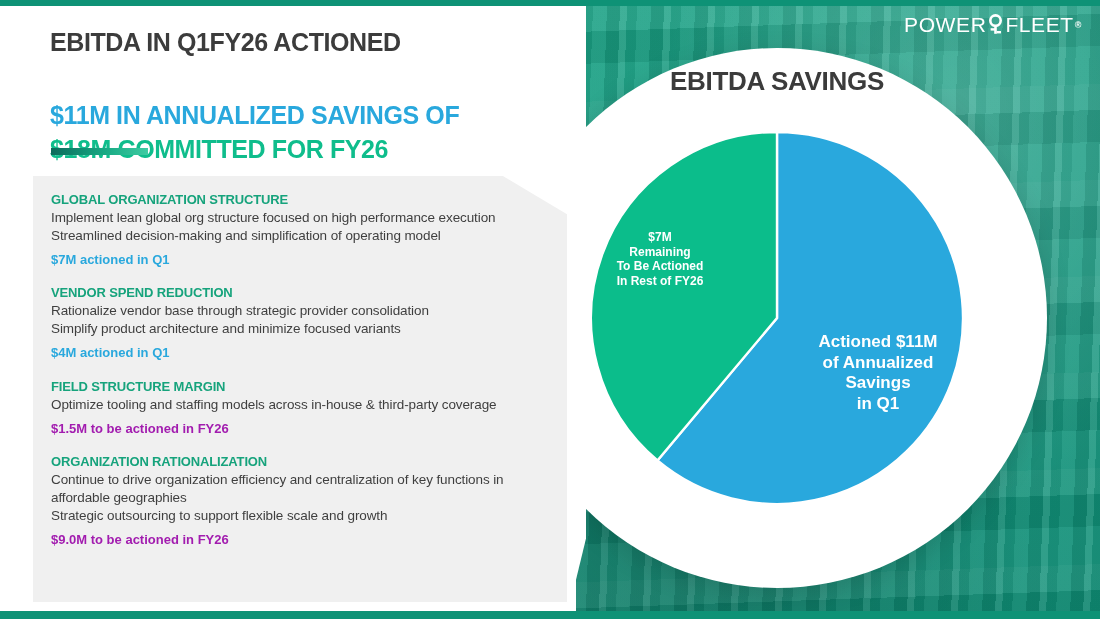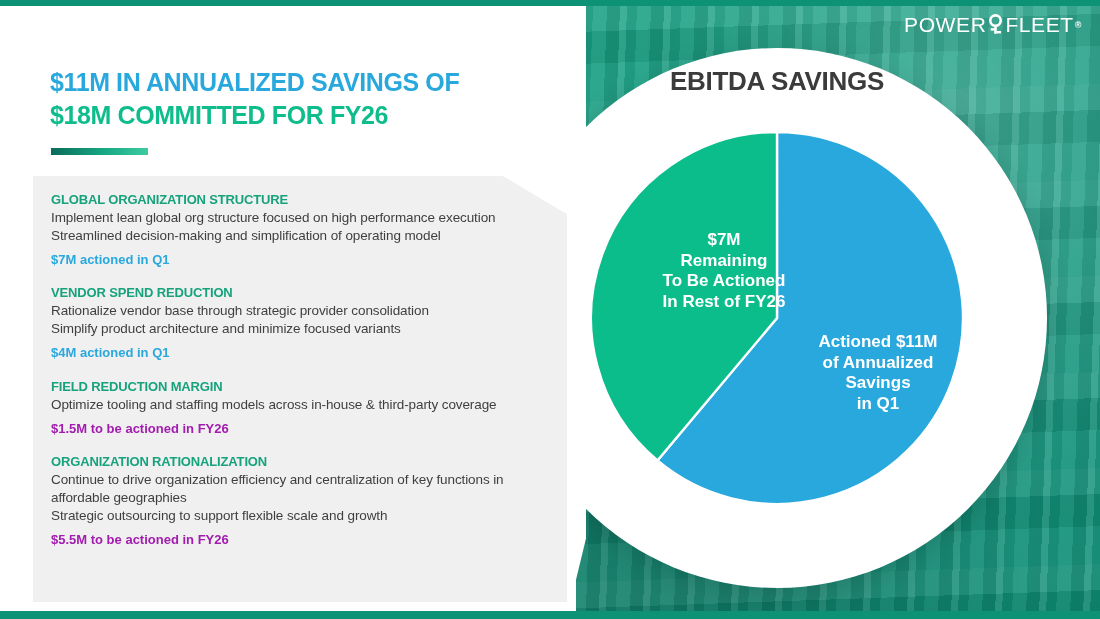--- a/index.html
+++ b/index.html
@@ -110,21 +110,21 @@
   .slice-label {
     position: absolute;
     color: #ffffff;
     font-weight: 700;
     text-align: center;
     line-height: 1.22;
     z-index: 25;
     white-space: pre-line;
   }
   .slice-label.green {
-    left: 626px; top: 230px; width: 196px; font-size: 17px;
+    left: 562px; top: 230px; width: 196px; font-size: 12px;
   }
   .slice-label.blue {
     left: 783px; top: 332px; width: 190px; font-size: 17px;
   }
 
   
   .left-sheet {
     position: absolute; left: 0; top: 6px;
     width: 586px; height: 605px;
     background: #ffffff;
@@ -224,20 +224,21 @@
 To Be Actioned
 In Rest of FY26</div>
   <div class="slice-label blue">Actioned $11M
 of Annualized
 Savings
 in Q1</div>
 
   <div class="left-sheet"></div>
 
   <div class="headline">
+    <div class="ln dark">EBITDA IN Q1FY26 ACTIONED</div>
     <div class="ln blue">$11M IN ANNUALIZED SAVINGS OF</div>
     <div class="ln green">$18M COMMITTED FOR FY26</div>
   </div>
   <div class="accent-bar"></div>
 
   <div class="gray-panel"></div>
 
   <div class="sections" id="sections-host">
       <div class="section">
         <div class="sec-head">GLOBAL ORGANIZATION STRUCTURE</div>
@@ -245,26 +246,26 @@
         <div class="sec-line">Streamlined decision-making and simplification of operating model</div>
         <div class="sec-total blue">$7M actioned in Q1</div>
       </div>
       <div class="section">
         <div class="sec-head">VENDOR SPEND REDUCTION</div>
         <div class="sec-line">Rationalize vendor base through strategic provider consolidation</div>
         <div class="sec-line">Simplify product architecture and minimize focused variants</div>
         <div class="sec-total blue">$4M actioned in Q1</div>
       </div>
       <div class="section">
-        <div class="sec-head">FIELD REDUCTION MARGIN</div>
+        <div class="sec-head">FIELD STRUCTURE MARGIN</div>
         <div class="sec-line">Optimize tooling and staffing models across in-house &amp; third-party coverage</div>
         <div class="sec-total green">$1.5M to be actioned in FY26</div>
       </div>
       <div class="section">
         <div class="sec-head">ORGANIZATION RATIONALIZATION</div>
         <div class="sec-line">Continue to drive organization efficiency and centralization of key functions in affordable geographies</div>
         <div class="sec-line">Strategic outsourcing to support flexible scale and growth</div>
-        <div class="sec-total green">$5.5M to be actioned in FY26</div>
+        <div class="sec-total green">$9.0M to be actioned in FY26</div>
       </div>
     </div>
 
   <div class="rule-bottom"></div>
 </div>
 
 </body></html>

